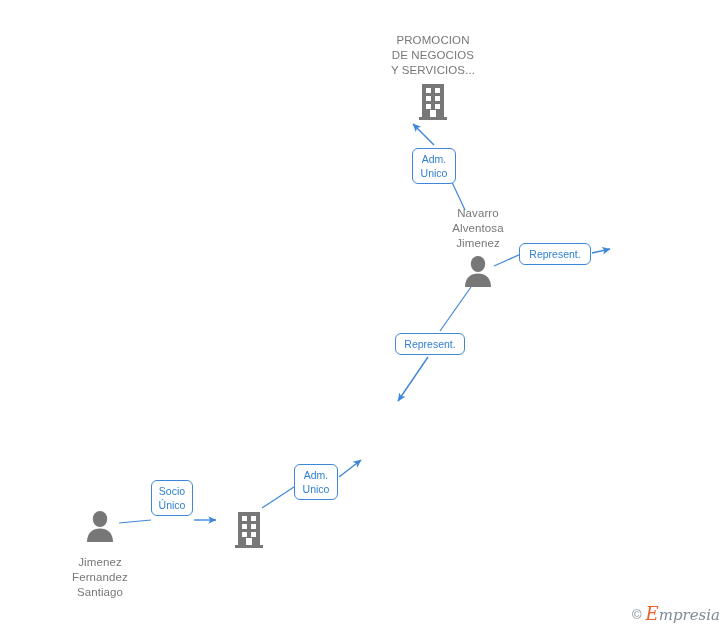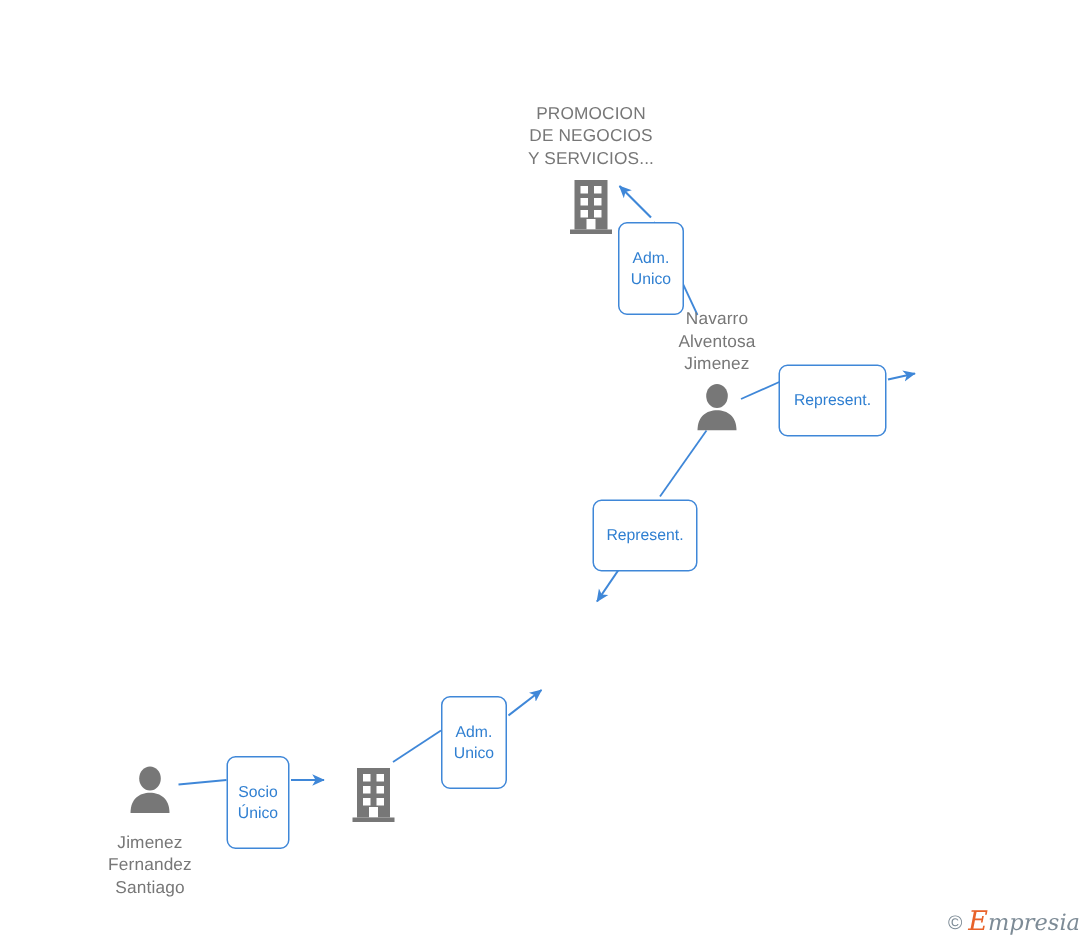--- a/index.html
+++ b/index.html
@@ -65,21 +65,21 @@
     position: absolute;
     z-index: 5;
     box-sizing: border-box;
     border: 1px solid #3f87d8;
     border-radius: 6px;
     background: #ffffff;
     color: #2f7fd1;
     font-size: 10.5px;
     line-height: 14px;
     text-align: center;
-    padding: 16px 6px;
+    padding: 3px 6px;
     white-space: pre-line;
   }
 
   
   #watermark {
     position: absolute;
     right: 8px;
     bottom: 6px;
     z-index: 8;
     display: flex;
@@ -125,21 +125,21 @@
     <path d="M 471,287 L 440,331" stroke="#3f87d8" stroke-width="1.2" fill="none"></path>
     <path d="M 428,357 L 398,401" stroke="#3f87d8" stroke-width="1.4" fill="none" marker-end="url(#arrowhead)"></path>
 
     <path d="M 262,508 L 294,487" stroke="#3f87d8" stroke-width="1.2" fill="none"></path>
     <path d="M 339,477 L 361,460" stroke="#3f87d8" stroke-width="1.4" fill="none" marker-end="url(#arrowhead)"></path>
 
     <path d="M 119,523 L 151,520" stroke="#3f87d8" stroke-width="1.2" fill="none"></path>
     <path d="M 194,520 L 216,520" stroke="#3f87d8" stroke-width="1.4" fill="none" marker-end="url(#arrowhead)"></path>
   </svg>
 
-  <div class="node company caption-above" style="left:394px; top:33px;margin-top:36px;">
+  <div class="node company caption-above" style="left:433px; top:33px;">
     <span class="caption">PROMOCION
 DE NEGOCIOS
 Y SERVICIOS...</span>
     <span class="icon-wrap">
       <svg width="32" height="40" viewBox="0 0 32 40" xmlns="http://www.w3.org/2000/svg">
         <rect x="5" y="2" width="22" height="33" fill="#777777"></rect>
         <rect x="9" y="6" width="5" height="5" fill="#ffffff"></rect>
         <rect x="18" y="6" width="5" height="5" fill="#ffffff"></rect>
         <rect x="9" y="14" width="5" height="5" fill="#ffffff"></rect>
         <rect x="18" y="14" width="5" height="5" fill="#ffffff"></rect>
@@ -196,21 +196,21 @@
   <div class="chip" style="left:412px; top:148px; width:44px;">Adm.
 Unico</div>
 
   <div class="chip" style="left:519px; top:243px; width:72px;">Represent.</div>
 
   <div class="chip" style="left:395px; top:333px; width:70px;">Represent.</div>
 
   <div class="chip" style="left:294px; top:464px; width:44px;">Adm.
 Unico</div>
 
-  <div class="chip" style="left:151px; top:504px; width:42px;">Socio
+  <div class="chip" style="left:151px; top:480px; width:42px;">Socio
 Único</div>
 
   <div id="watermark">
     <span class="wm-c">©</span>
     <span class="wm-text"><span class="wm-e">E</span><span>mpresia</span></span>
   </div>
 
 </div>
 
 </body></html>

